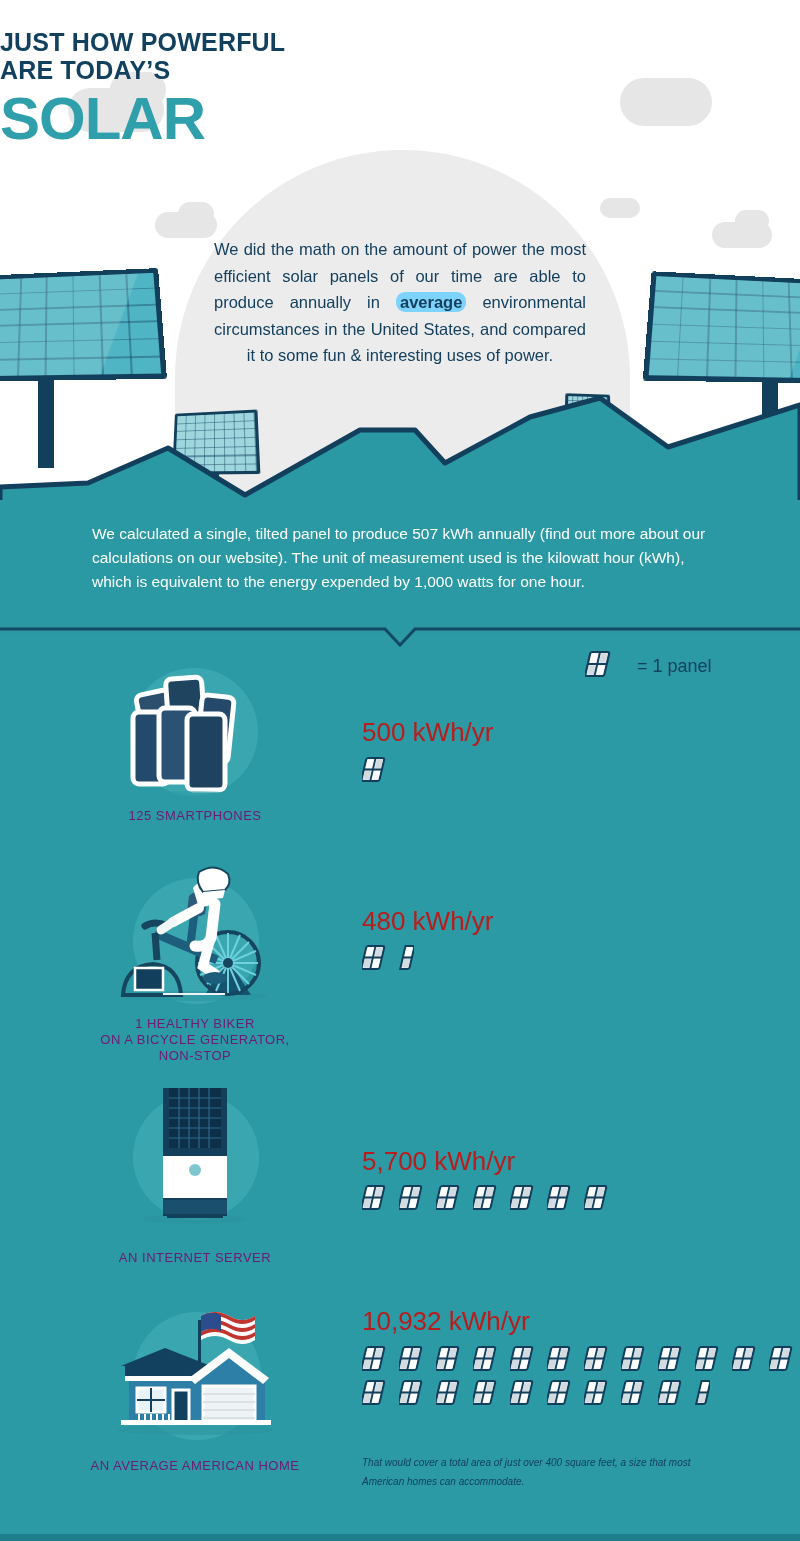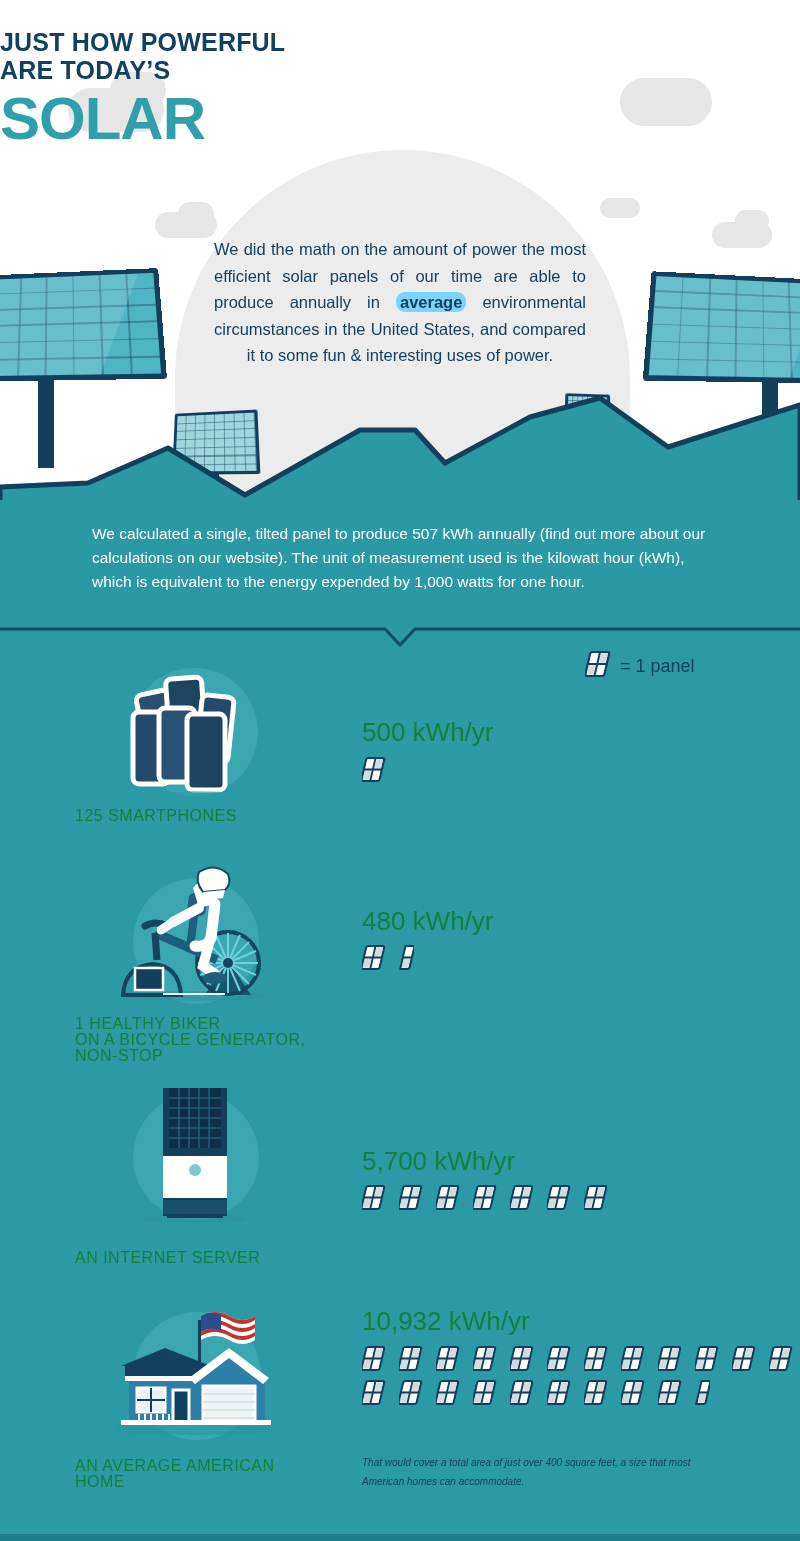--- a/index.html
+++ b/index.html
@@ -166,51 +166,51 @@
   }
   .bottom-strip {
     position: absolute; left: 0; bottom: 0;
     width: 800px; height: 7px;
     background: #1e7e8b;
   }
 
   
   .legend {
     position: absolute; left: 585px; top: 650px;
-    display: flex; align-items: center; gap: 9px;
+    display: flex; align-items: center; gap: 26px;
     z-index: 10;
   }
   .legend-label {
     color: #13415e;
     font-size: 18px;
   }
 
   
   .row { position: absolute; z-index: 10; }
   .row-icon {
     position: absolute;
     width: 200px;
     text-align: center;
   }
   .icon-circle {
     position: absolute;
     border-radius: 50%;
     background: #3aa7b0;
   }
   .row-label {
-    color: #15803d;
-    font-size: 16px;
+    color: #701a75;
+    font-size: 13px;
     letter-spacing: 0.5px;
     line-height: 16px;
-    text-align: left;
+    text-align: center;
     width: 240px;
   }
   .row-value {
     position: absolute;
-    color: #15803d;
+    color: #b91c1c;
     font-size: 26px;
     letter-spacing: 0px;
     white-space: nowrap;
   }
   .panel-grid {
     position: absolute;
     display: flex;
     flex-wrap: wrap;
     width: 440px;
     gap: 7px 12px;

